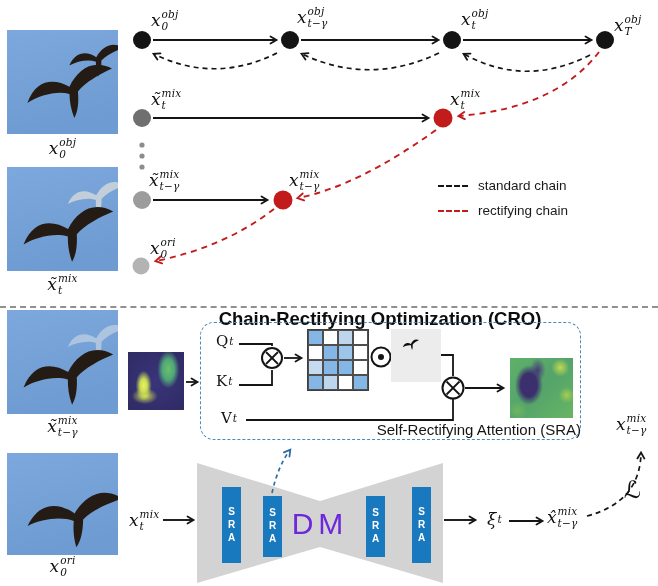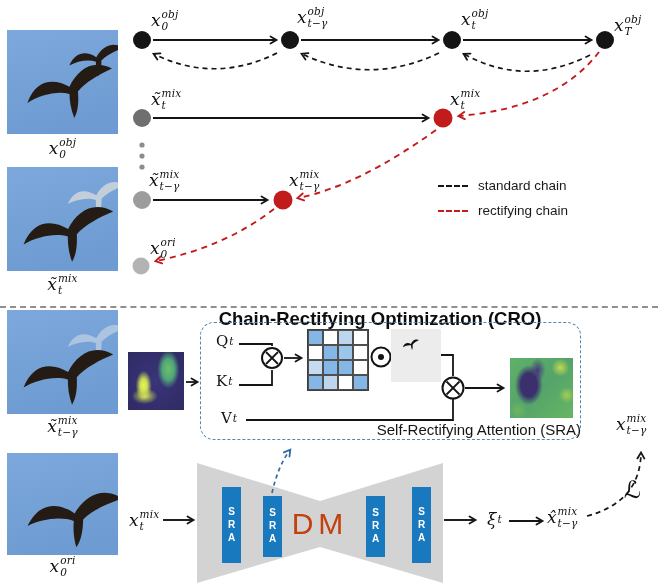--- a/index.html
+++ b/index.html
@@ -68,21 +68,21 @@
               display:grid; grid-template-columns:repeat(4,1fr); grid-template-rows:repeat(4,1fr);
               border:1.3px solid #3e3e3e; }
   .att-grid .cell { border:.6px solid #4f4f4f; }
 
   
   .sra-bar { position:absolute; background:var(--sra-blue,#1879be); color:#fff;
              display:flex; align-items:center; justify-content:center;
              writing-mode:vertical-rl; text-orientation:upright;
              font-size:10px; font-weight:700; letter-spacing:2px; }
   .dm-label { position:absolute; left:288px; top:507px; width:64px; text-align:center;
-              font-size:30px; color:#c2410c; letter-spacing:5px; }
+              font-size:30px; color:#6d28d9; letter-spacing:5px; }
 </style>
 </head>
 <body>
 
 <div class="fig">
 
   <svg class="overlay">
     <defs>
       <linearGradient id="skyg" x1="0" y1="0" x2="0.25" y2="1">
         <stop offset="0" stop-color="#7ca8dd"></stop>

